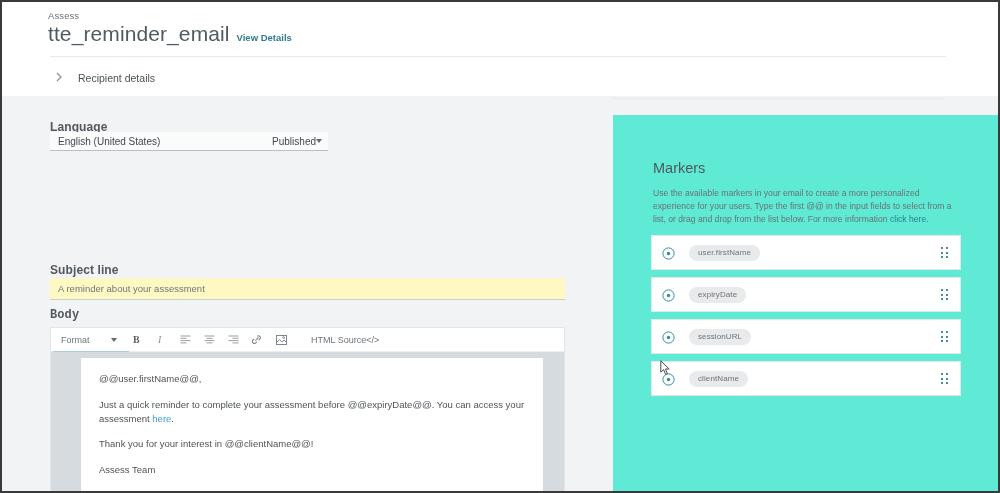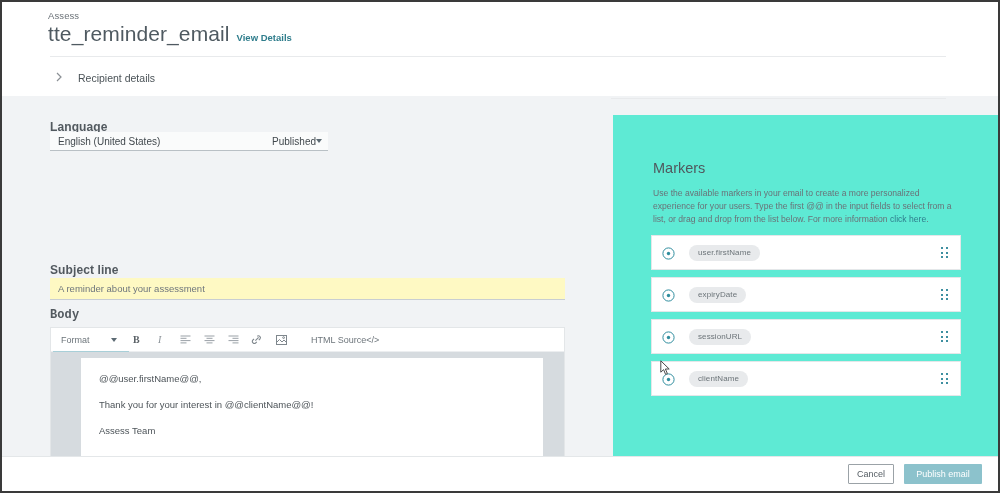--- a/index.html
+++ b/index.html
@@ -263,20 +263,21 @@
             <circle cx="7.6" cy="2.6" r="0.9"></circle>
           </svg>
         </div>
 
         <div id="html-source">HTML Source&lt;/&gt;</div>
       </div>
 
       <div id="editor-body">
         <div id="editor-page">
           <p>@@user.firstName@@,</p>
+          <p><span>Just a quick reminder to complete your assessment before @@expiryDate@@. You can access your assessment </span><a href="#">here</a><span>.</span></p>
           <p>Thank you for your interest in @@clientName@@!</p>
           <p>Assess Team</p>
         </div>
       </div>
     </div>
   </div>
 
   <div id="right-col">
     <div id="markers-title">Markers</div>
     <div id="markers-desc"><span>Use the available markers in your email to create a more personalized experience for your users. Type the first @@ in the input fields to select from a list, or drag and drop from the list below. For more information </span><a href="#">click here</a><span>.</span></div>
@@ -360,24 +361,20 @@
               <i></i>
               <i></i>
               <i></i>
             </span>
         </span>
       </div>
 
     </div>
   </div>
 
-  <div id="footer">
-    <button id="cancel-btn">Cancel</button>
-    <button id="publish-btn">Publish email</button>
-  </div>
 
   <div id="cursor">
     <svg width="11" height="16" viewBox="0 0 11 16">
       <path d="M0.8 0.8 L0.8 12.2 L3.6 9.6 L5.6 14.4 L7.4 13.6 L5.4 9 L9.2 9 Z" fill="#ffffff" stroke="#4a4a4a" stroke-width="1"></path>
     </svg>
   </div>
 
 </div>
 
 </body></html>

